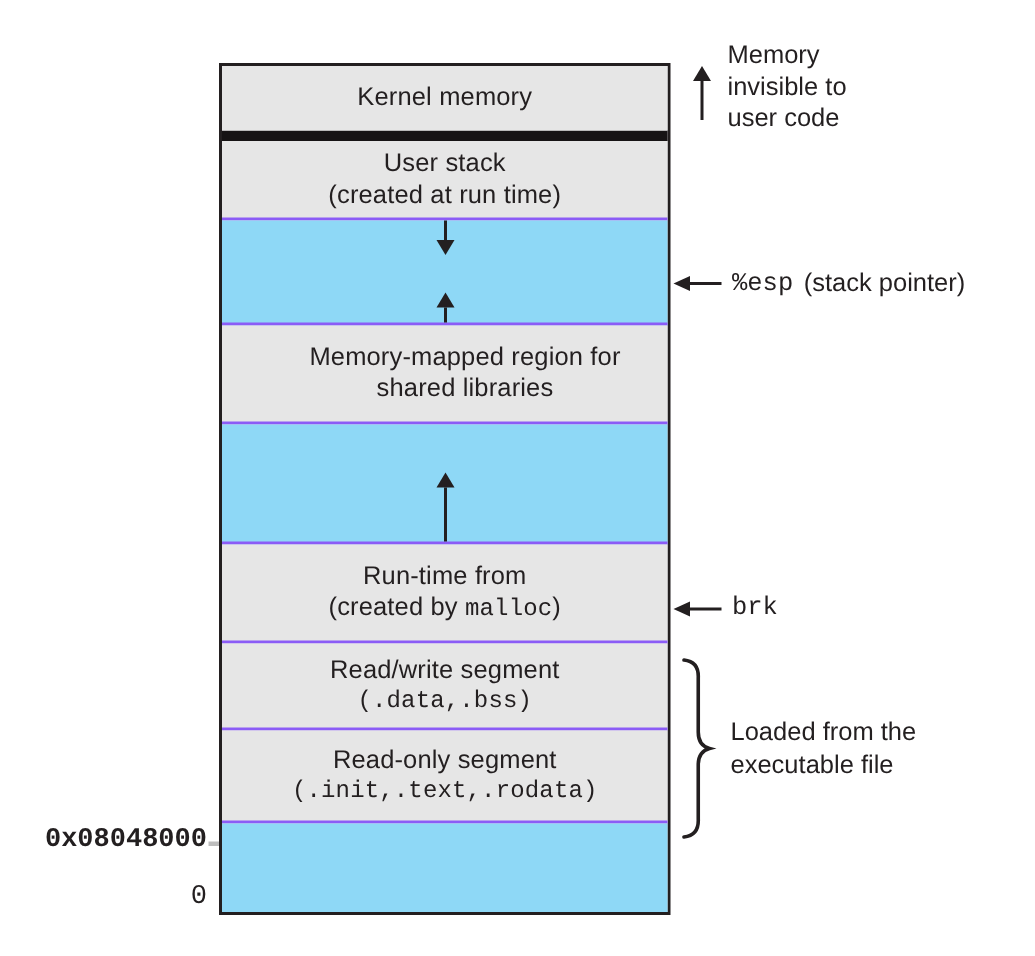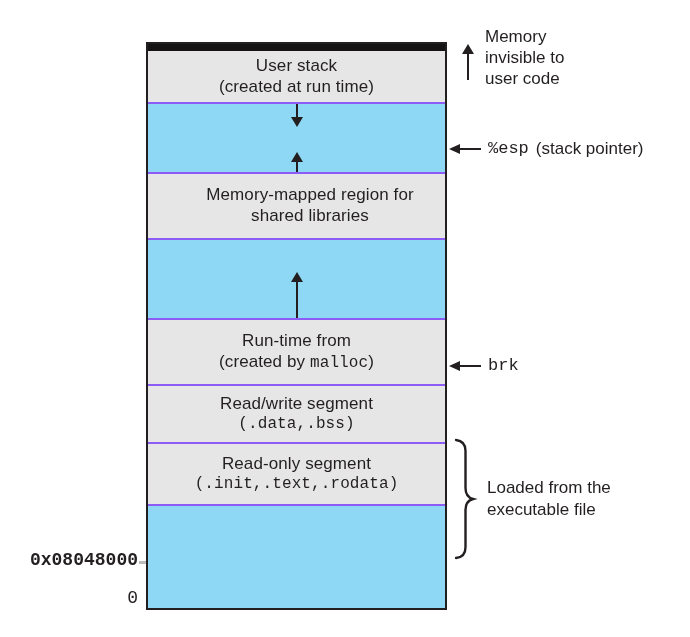--- a/index.html
+++ b/index.html
@@ -24,34 +24,37 @@
   .mono { font-family:"Liberation Mono","DejaVu Sans Mono",monospace; font-size:16px; }
   
   .varrow { position:absolute; left:50%; transform:translateX(-50%); display:flex; flex-direction:column; align-items:center; }
   .varrow .line { width:2px; background:#231f20; }
   .head-down { width:0; height:0; border-left:6px solid transparent; border-right:6px solid transparent; border-top:10px solid #231f20; }
   .head-up   { width:0; height:0; border-left:6px solid transparent; border-right:6px solid transparent; border-bottom:10px solid #231f20; }
   
   .larrow { display:flex; align-items:center; }
   .larrow .head { width:0; height:0; border-top:5px solid transparent; border-bottom:5px solid transparent; border-right:11px solid #231f20; }
   .larrow .shaft { width:21px; height:2px; background:#231f20; }
-  .ann { position:absolute; display:flex; gap:7px; font-size:17px; }
+  .ann { position:absolute; display:flex; align-items:center; gap:7px; font-size:17px;margin-top:40px; }
   .ann .mono { font-size:17px; }
   .sideblock { position:absolute; font-size:17px; line-height:21px; }
   .addr { position:absolute; left:8px; width:130px; text-align:right;
           font-family:"Liberation Mono","DejaVu Sans Mono",monospace; font-size:18px; }
   .tick { position:absolute; left:139px; top:561px; width:7px; height:3px; background:#bdbdbd; }
 </style>
 </head>
 <body>
 
 <div class="canvas">
 
   <div class="membox">
 
+    <div class="seg gray" style="height:43px;">
+      <div>Kernel memory</div>
+    </div>
 
     <div class="divider-thick"></div>
 
     <div class="seg gray bb" style="height:53px;">
       <div>User stack</div>
       <div>(created at run time)</div>
     </div>
 
     <div class="seg blue bb" style="height:70px;">
       <div class="varrow" style="top:0;">

